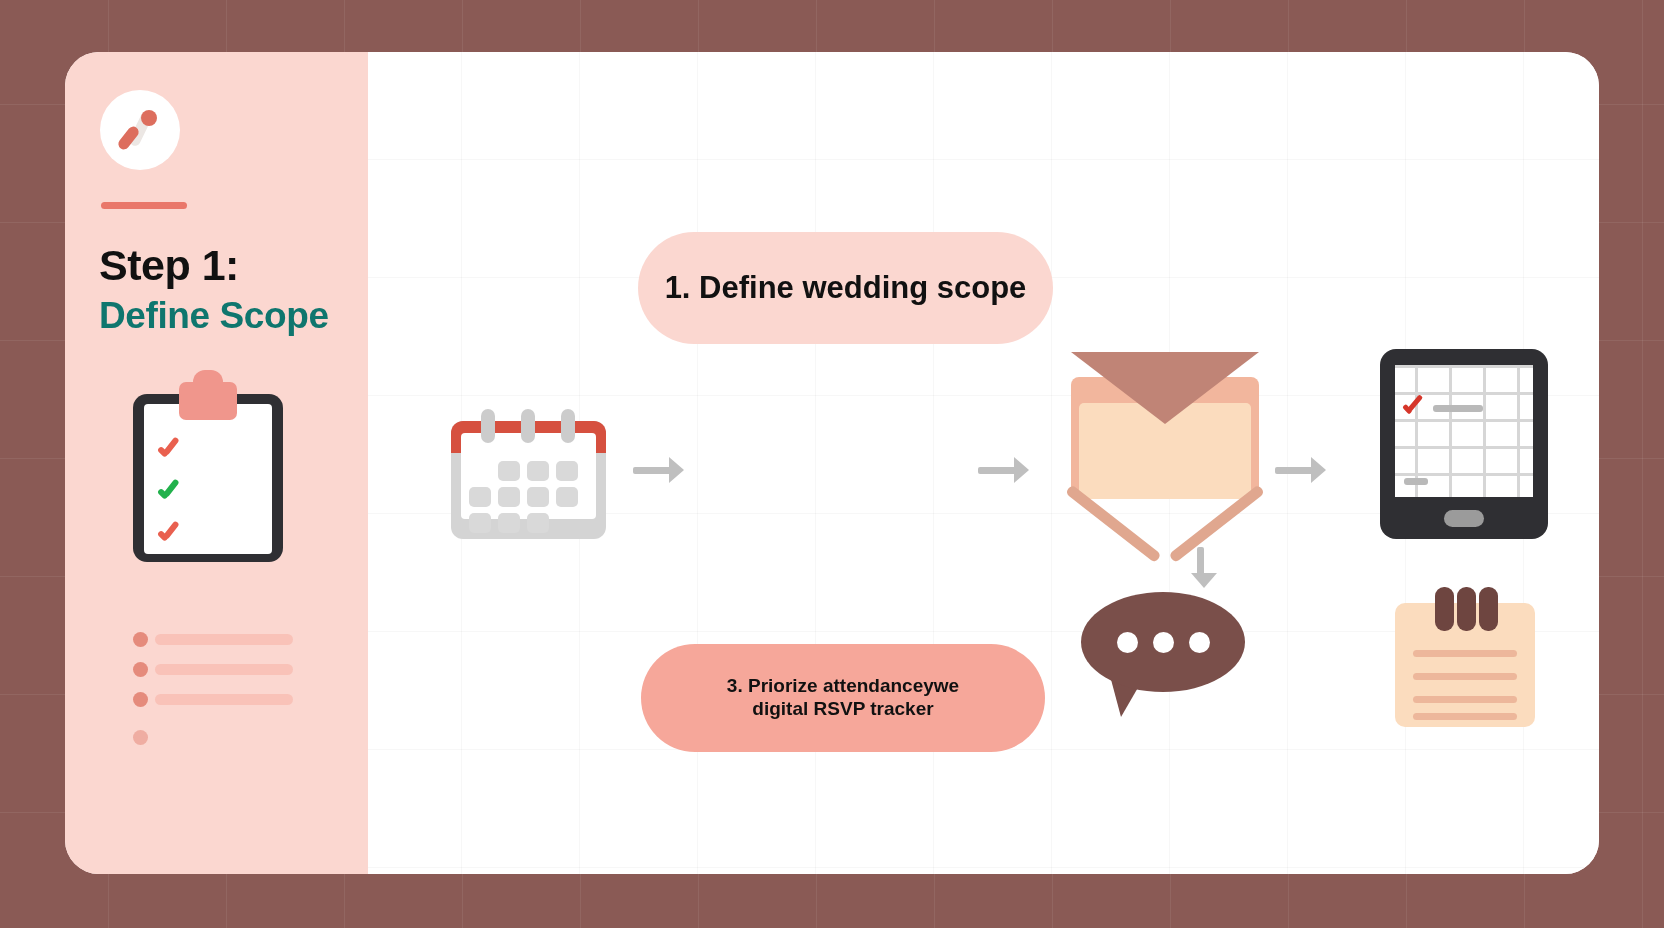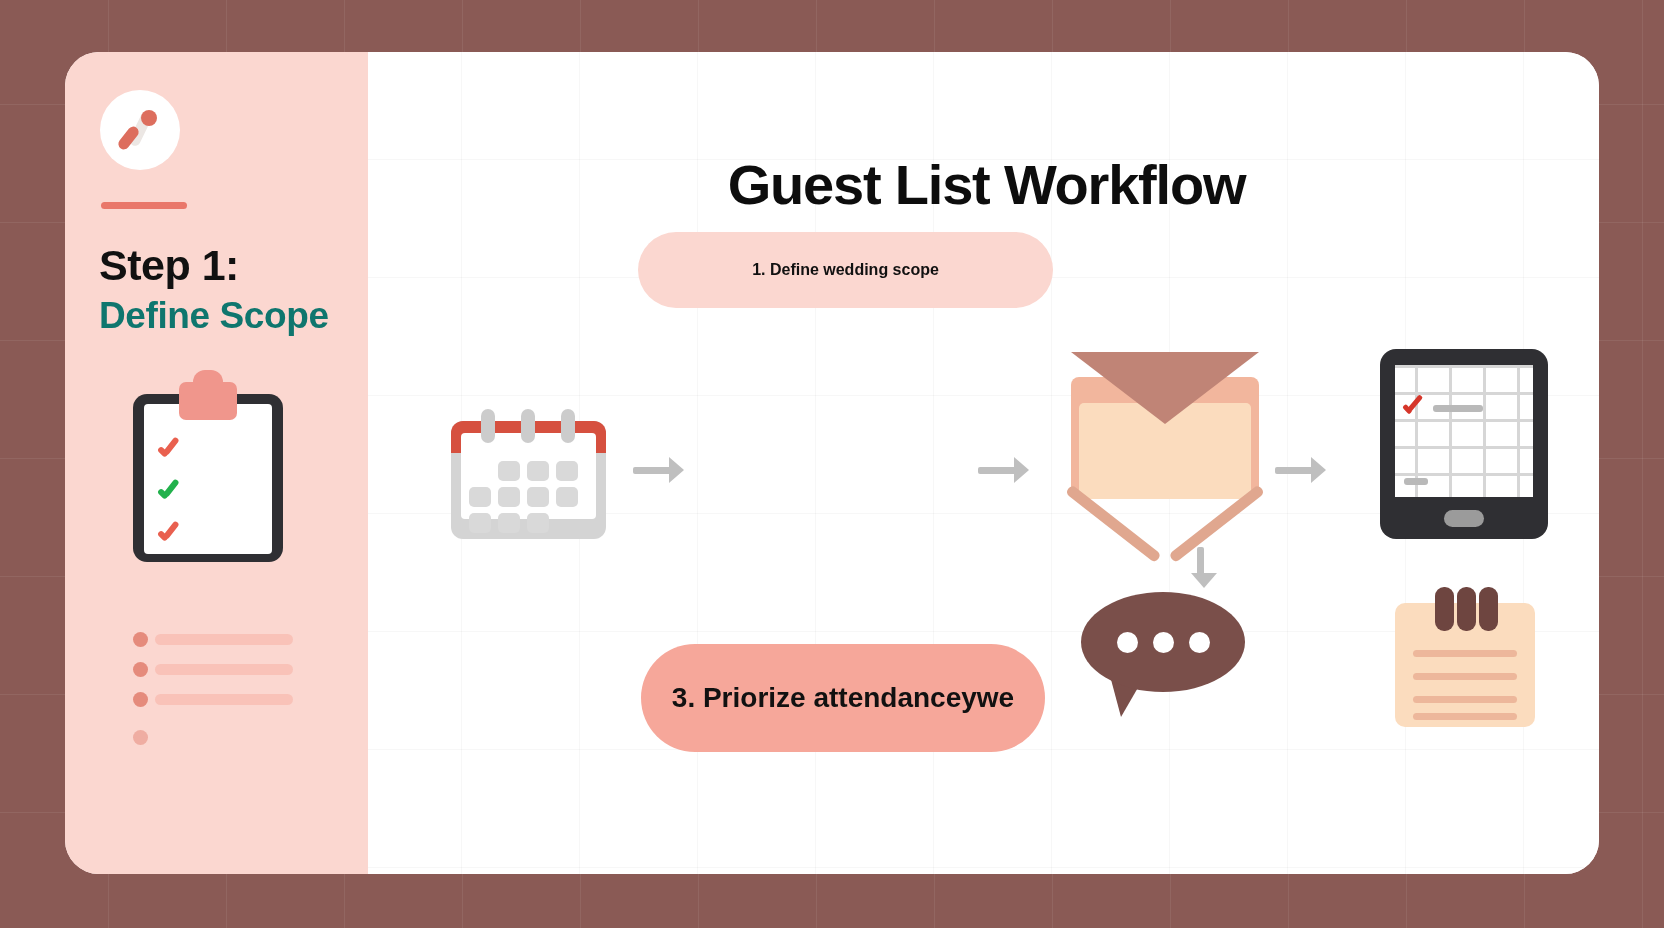--- a/index.html
+++ b/index.html
@@ -248,42 +248,42 @@
     justify-content: center;
     text-align: center;
     border-radius: 999px;
     font-weight: 700;
     line-height: 1.2;
   }
   .pill-1 {
     left: 270px;
     top: 180px;
     width: 415px;
-    height: 76px;
+    height: 112px;
     background: #fbd7d0;
     color: #111111;
-    font-size: 16px;
+    font-size: 31px;
   }
   .pill-2 {
     left: 347px;
     top: 357px;
     width: 244px;
     height: 120px;
     background: #7a4f4a;
     color: #ffffff;
     font-size: 25px;
   }
   .pill-3 {
     left: 273px;
     top: 592px;
     width: 404px;
     height: 108px;
     background: #f6a79a;
     color: #111111;
-    font-size: 28px;
+    font-size: 19px;
   }
 
   
   .arrow-down {
     position: absolute;
     width: 18px;
   }
   .arrow-down .shaft {
     width: 7px; height: 28px;
     background: #bfbfbf;
@@ -608,21 +608,20 @@
           <span class="sb-bar"></span>
         </div>
         <div class="sb-item faded">
           <span class="sb-dot"></span>
         </div>
       </div>
     </aside>
 
     <section class="main">
 
-      <h1 class="title">Guest List Workflow</h1>
 
       <div class="pill pill-1">
         <span>
           <span>1. Define wedding scope</span><br>
         </span>
       </div>
 
       <div class="arrow-down ad-1">
         <div class="shaft"></div>
         <div class="head"></div>
@@ -688,20 +687,21 @@
       </div>
 
       <div class="arrow-down ad-2">
         <div class="shaft"></div>
         <div class="head"></div>
       </div>
 
       <div class="pill pill-3">
         <span>
           <span>3. Priorize attendanceywe</span><br>
+          <span>digital RSVP tracker</span>
         </span>
       </div>
 
       <div class="bubble">
         <div class="bub-tail"></div>
         <div class="bub-oval"></div>
         <span class="bub-dot" style="left:36px"></span>
         <span class="bub-dot" style="left:72px"></span>
         <span class="bub-dot" style="left:108px"></span>
       </div>

